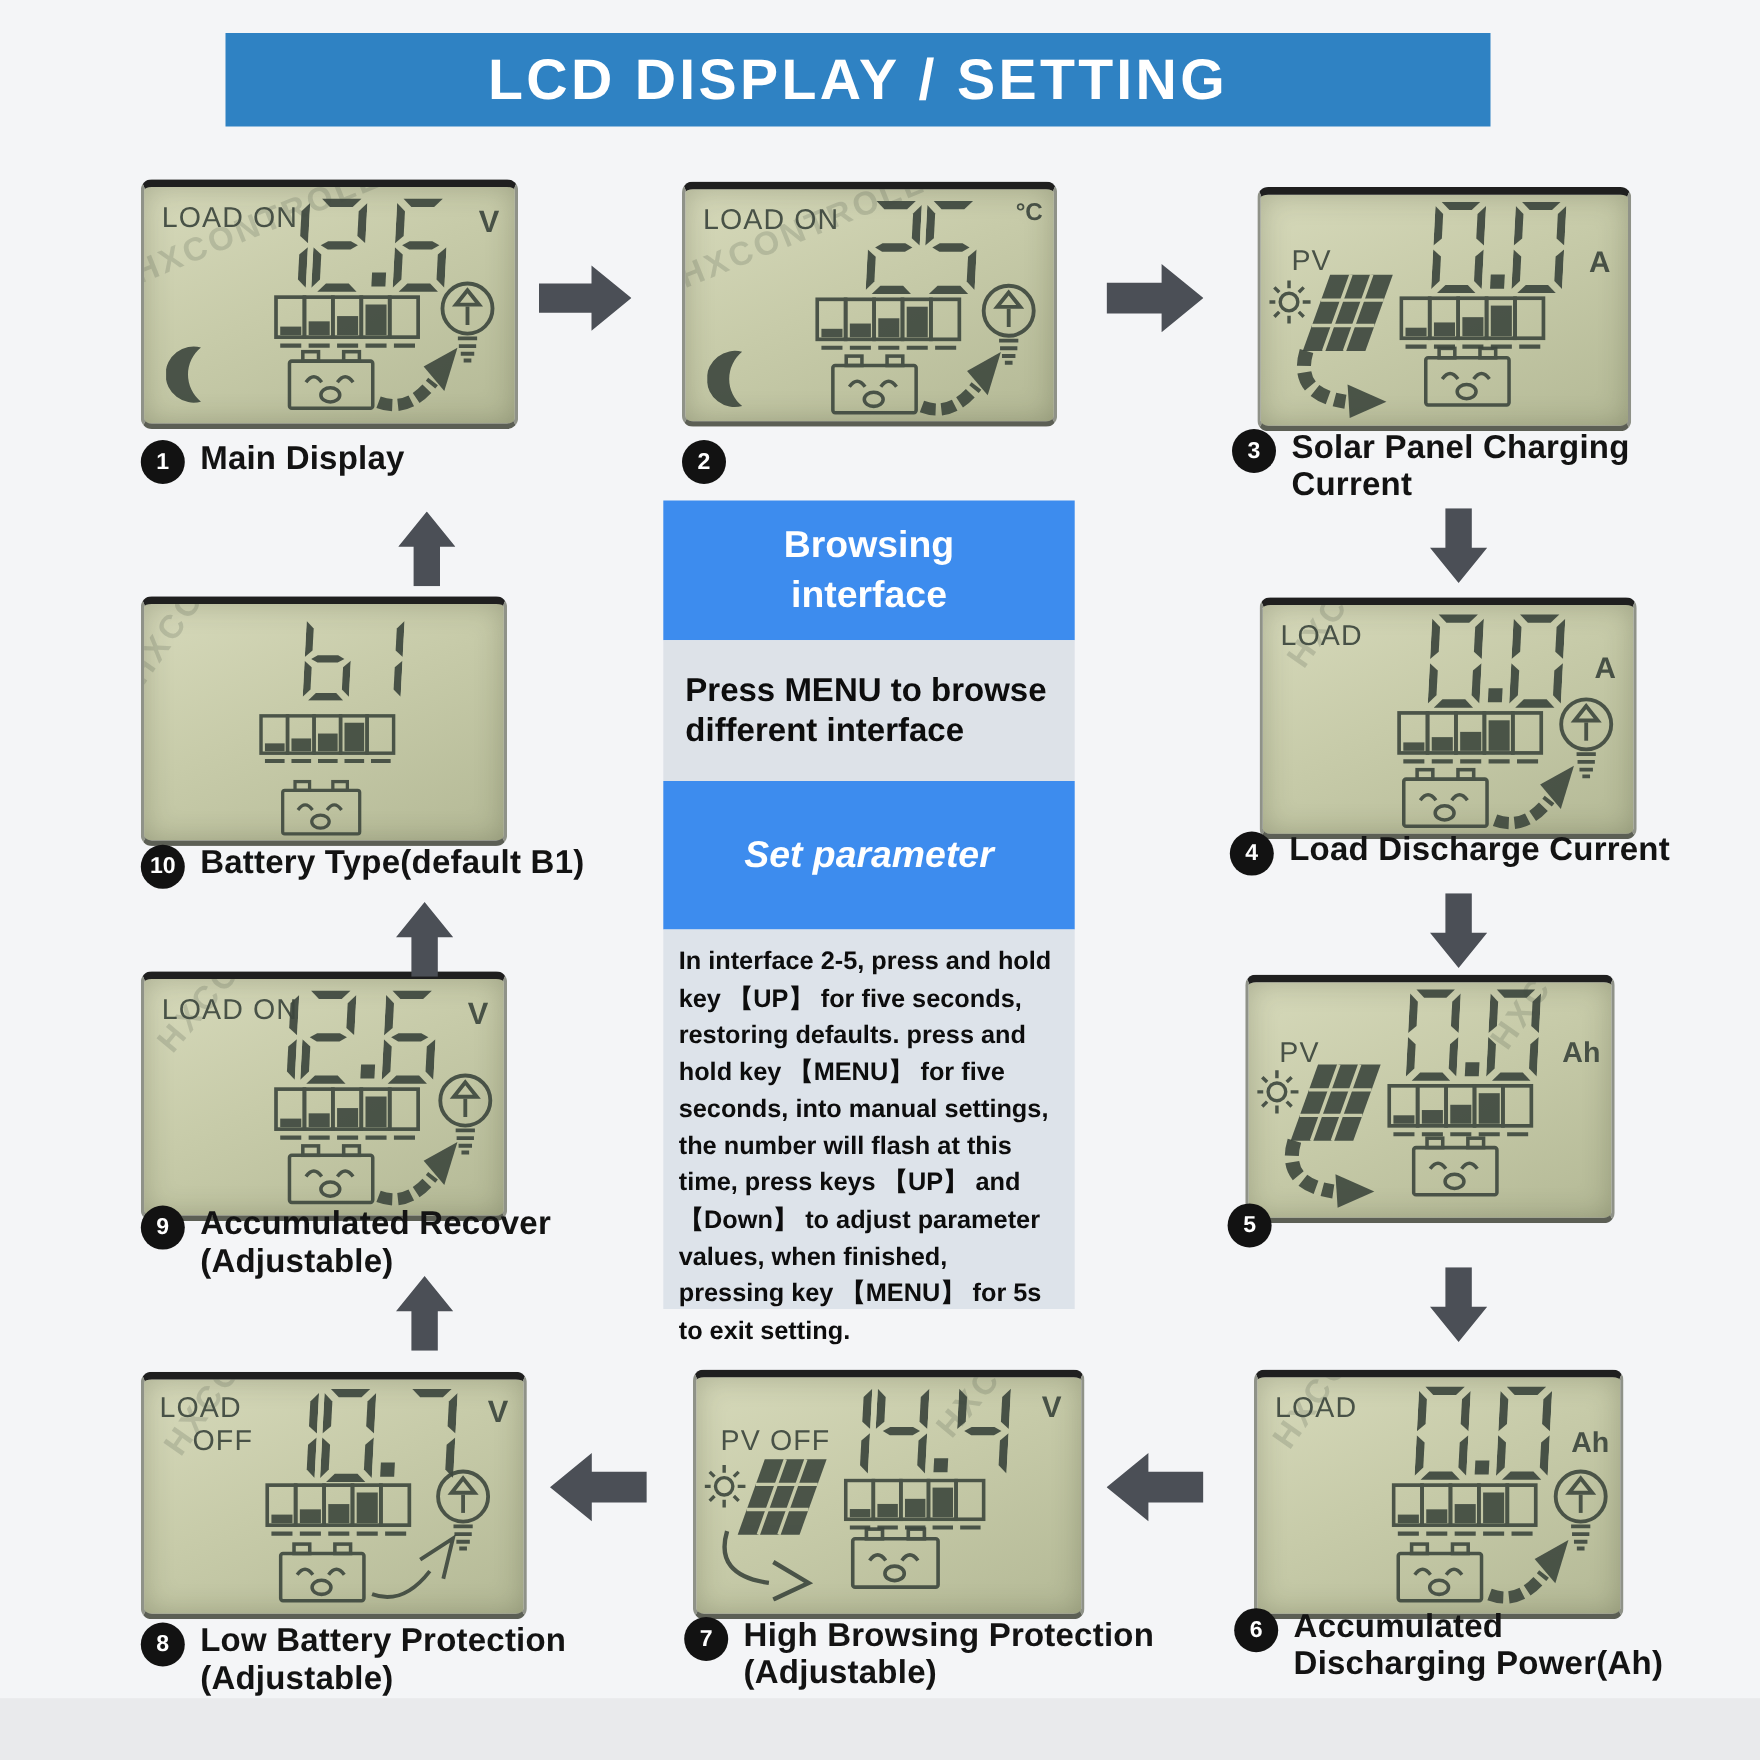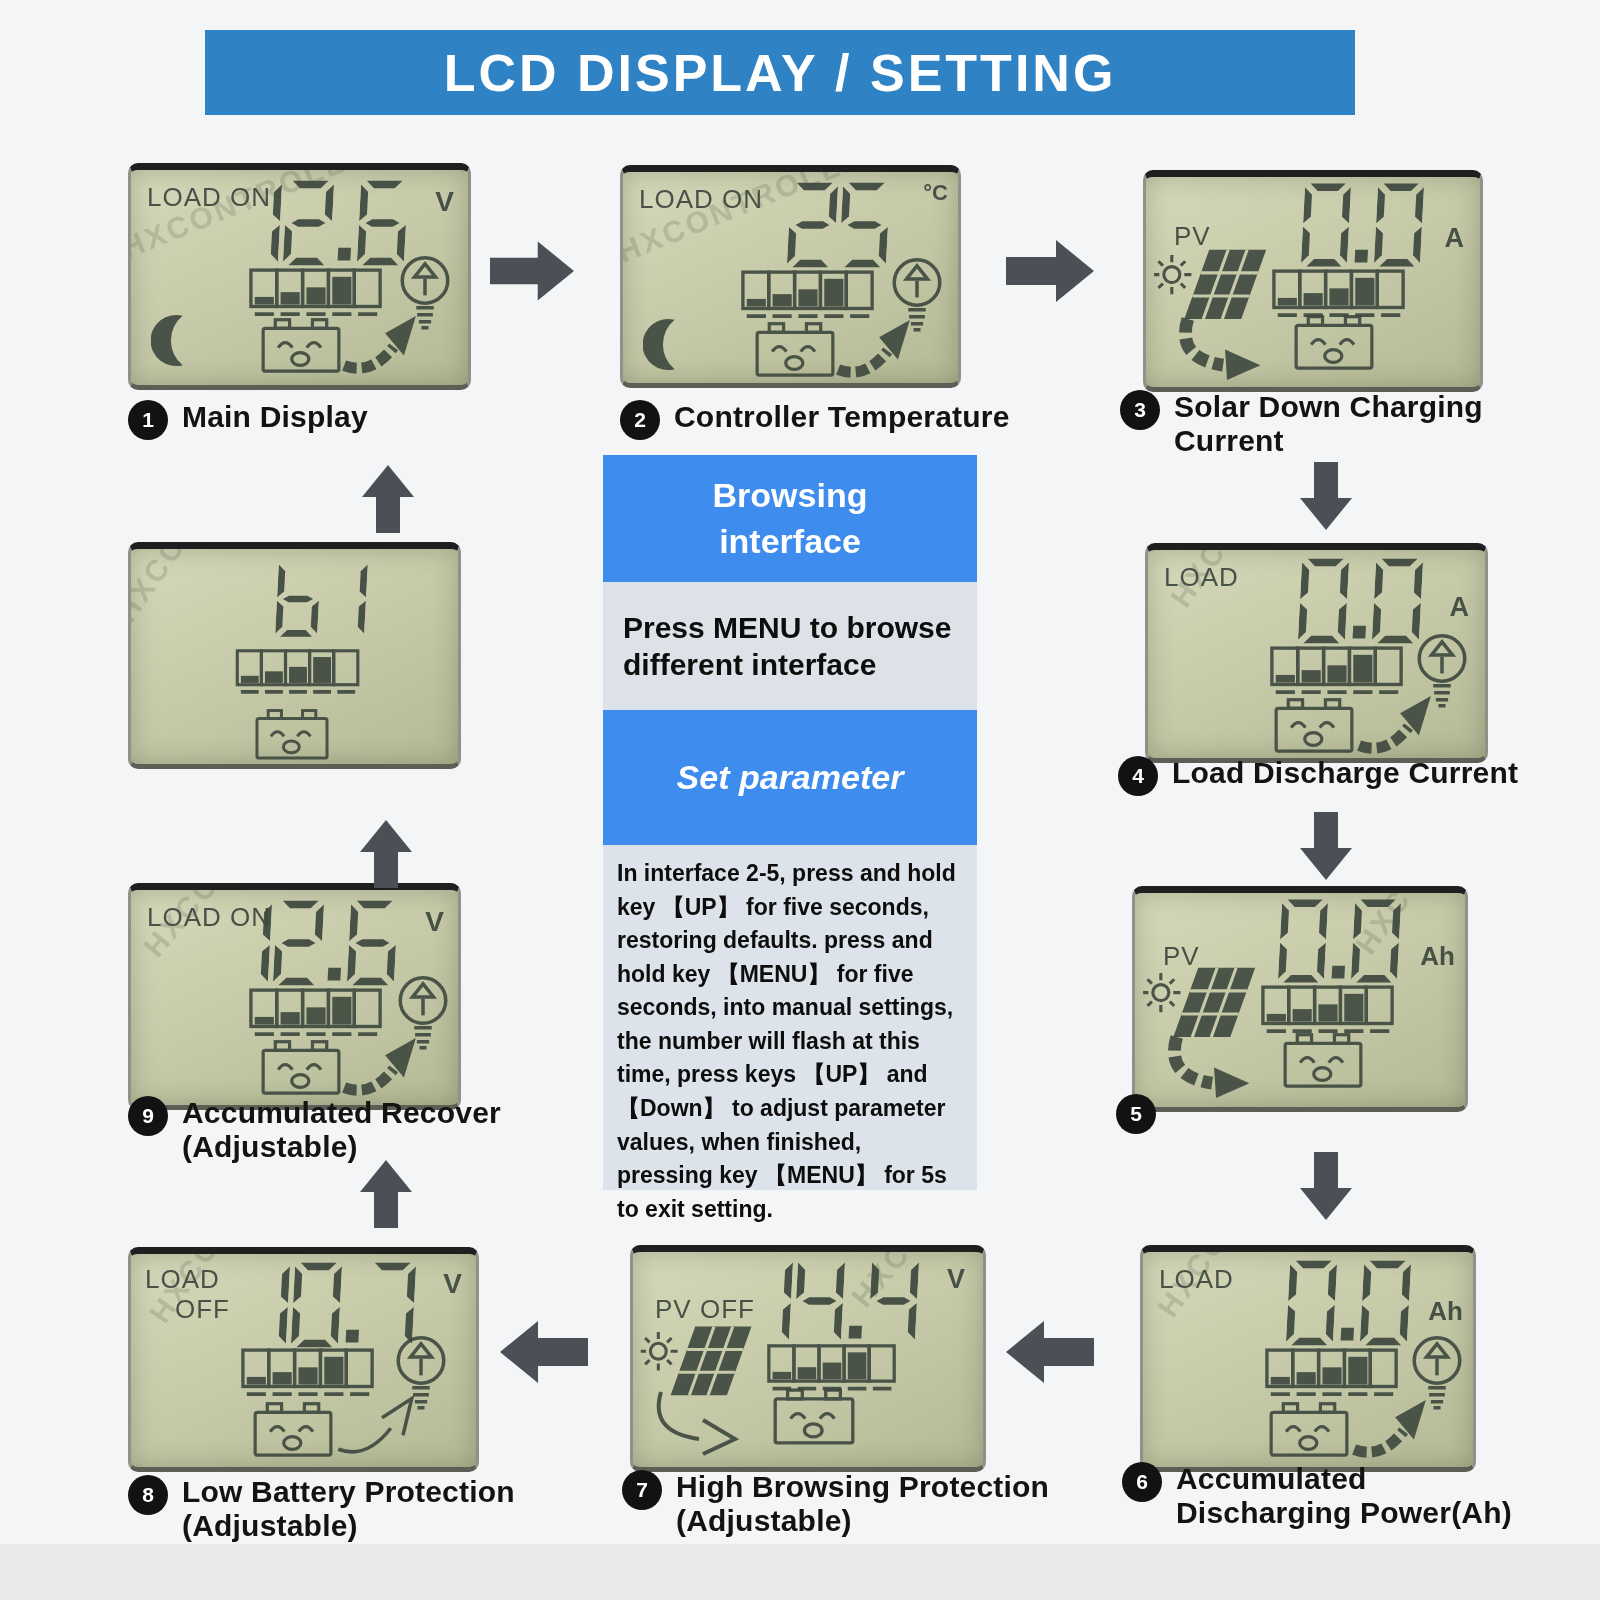--- a/index.html
+++ b/index.html
@@ -785,25 +785,24 @@
         </svg>
       </div>
     </div>
 
   <div class="cap c1">
     <span class="badge">1</span>
     <span class="cap-text">Main Display</span>
   </div>
   <div class="cap c2">
     <span class="badge">2</span>
-    <span class="cap-text">Controller Temperature</span>
   </div>
   <div class="cap c3">
     <span class="badge">3</span>
-    <span class="cap-text"><span>Solar Down Charging</span><br><span>Current</span></span>
+    <span class="cap-text"><span>Solar Panel Charging</span><br><span>Current</span></span>
   </div>
   <div class="cap c4">
     <span class="badge">4</span>
     <span class="cap-text">Load Discharge Current</span>
   </div>
   <div class="cap c5">
     <span class="badge">5</span>
   </div>
   <div class="cap c6">
     <span class="badge">6</span>
@@ -813,20 +812,24 @@
     <span class="badge">7</span>
     <span class="cap-text"><span>High Browsing Protection</span><br><span>(Adjustable)</span></span>
   </div>
   <div class="cap c8">
     <span class="badge">8</span>
     <span class="cap-text"><span>Low Battery Protection</span><br><span>(Adjustable)</span></span>
   </div>
   <div class="cap c9">
     <span class="badge">9</span>
     <span class="cap-text"><span>Accumulated Recover</span><br><span>(Adjustable)</span></span>
+  </div>
+  <div class="cap c10">
+    <span class="badge">10</span>
+    <span class="cap-text">Battery Type(default B1)</span>
   </div>
 
   <div class="arrow a1">
       <svg viewBox="0 0 88 62">
         <polygon points="0,17 50,17 50,0 88,31 50,62 50,45 0,45"></polygon>
       </svg>
     </div>
   <div class="arrow a2">
       <svg viewBox="0 0 88 62">
         <polygon points="0,17 50,17 50,0 88,31 50,62 50,45 0,45"></polygon>

